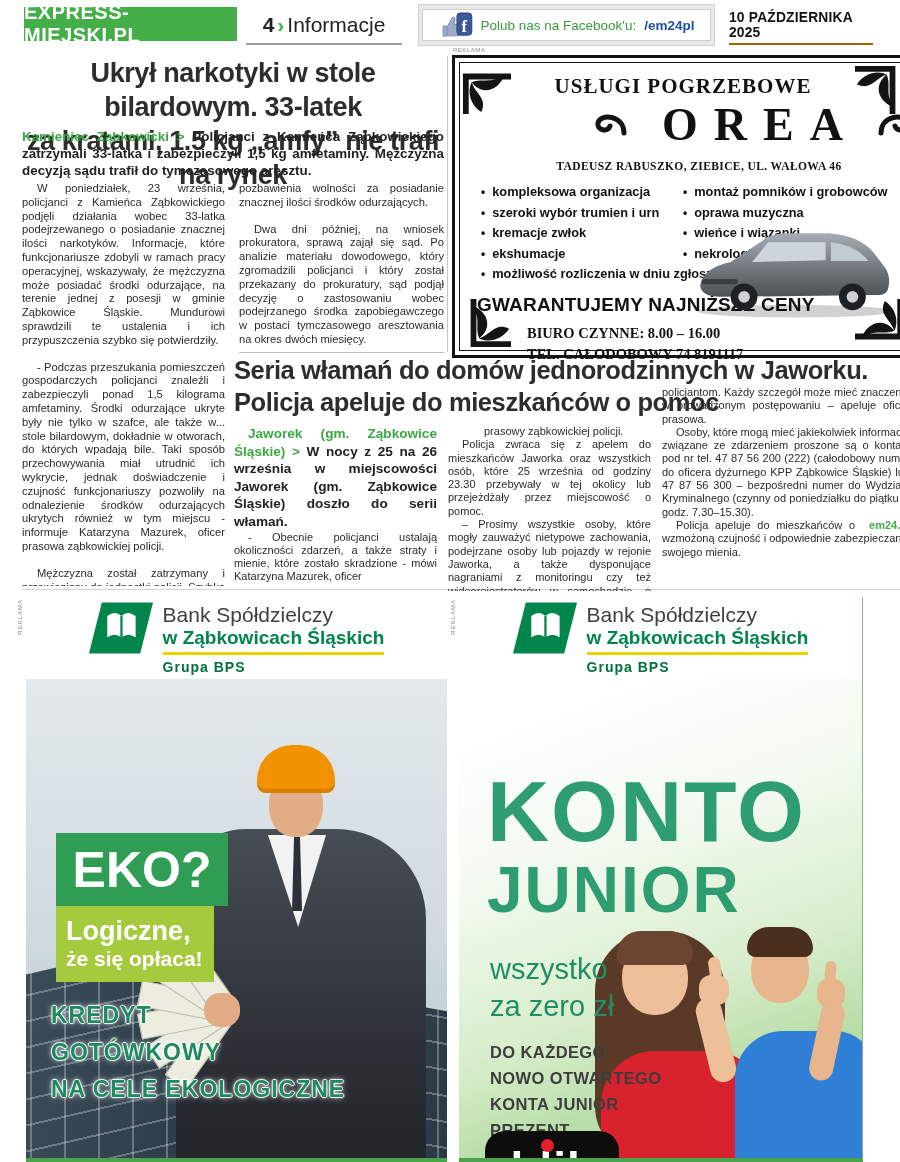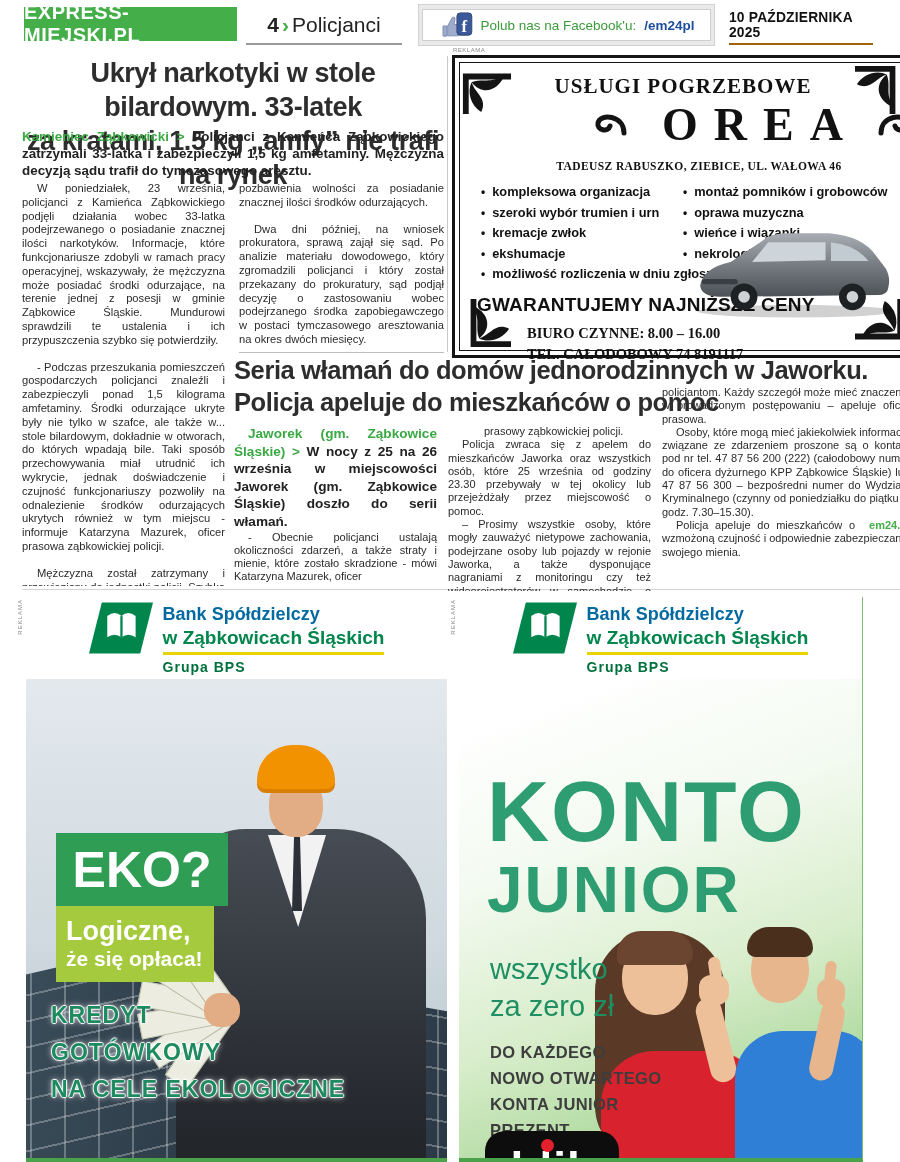--- a/index.html
+++ b/index.html
@@ -77,21 +77,21 @@
   .a2-lead{font-size:13.6px;line-height:17.6px;font-weight:bold;text-align:justify;margin:0 0 2px;color:#222;}
   .a2-right{width:248px;margin-left:4px;font-size:11px;line-height:13.3px;text-align:justify;color:#2b2b2b;}
   .a2-right p{margin:0;text-indent:14px;}
   .a2-right p.cont{text-indent:0;}
 
   
   .bank-band{position:absolute;left:0;top:0;width:100%;height:82px;background:#fff;
     display:flex;align-items:center;justify-content:center;}
   .bank-logo{display:flex;gap:10px;align-items:flex-start;}
   .bl-text{display:flex;flex-direction:column;}
-  .bl-l1{color:#0369a1;font-weight:bold;font-size:18px;line-height:25px;}
+  .bl-l1{color:#404040;font-weight:normal;font-size:21px;line-height:25px;}
   .bl-l2{color:#00854d;font-weight:bold;font-size:19px;line-height:22px;}
   .bl-rule{height:3px;background:#e9d400;margin-top:3px;}
   .bl-grupa{color:#00703c;font-weight:bold;font-size:14px;letter-spacing:1px;margin-top:4px;}
 
   
   .ad-left{left:10px;top:597px;width:421px;height:561px;overflow:hidden;border-bottom:4px solid #4aa24a;}
   .al-photo{position:absolute;left:0;top:82px;width:100%;height:479px;
     background:linear-gradient(180deg,#e3e9ed 0%,#cfd9df 55%,#b4c0c9 100%);}
   .panel{position:absolute;background:
       repeating-linear-gradient(90deg,rgba(255,255,255,.28) 0 2px,transparent 2px 34px),
@@ -153,21 +153,21 @@
 </style>
 </head>
 <body>
 
 <div class="page">
 
   <div class="abs logo-box">EXPRESS-MIEJSKI.PL</div>
   <div class="abs page-info">
     <span class="page-num">4</span>
     <span class="page-chev">›</span>
-    <span>Policjanci</span>
+    <span>Informacje</span>
   </div>
   <div class="abs fb-banner">
     <div class="fb-inner">
       <svg width="34" height="26" viewBox="0 0 36 28">
         <path d="M4 26 V15 h4 v11 Z M9 15 l5-9 q3-1.5 3 1.5 l-1 6 h6 q3 0 2.3 3 l-1.8 7 q-.6 2.2-3 2.2 H9 Z" fill="#9fabca" stroke="#7c8cb4" stroke-width="1"></path>
         <rect x="19" y="1" width="16" height="24" rx="3.5" fill="#3b5998" stroke="#2c4474"></rect>
         <text x="27" y="21" font-size="18" font-weight="bold" fill="#fff" text-anchor="middle" font-family="Liberation Serif, serif">f</text>
       </svg>
       <span class="fb-text">Polub nas na Facebook'u:</span>
       <span class="fb-handle">/em24pl</span>

